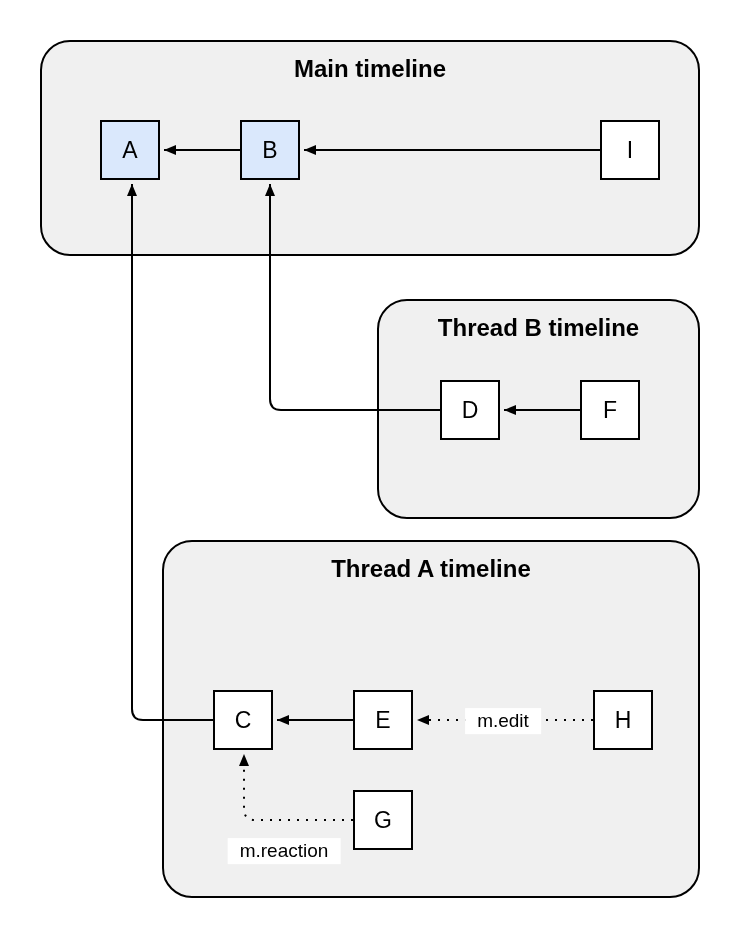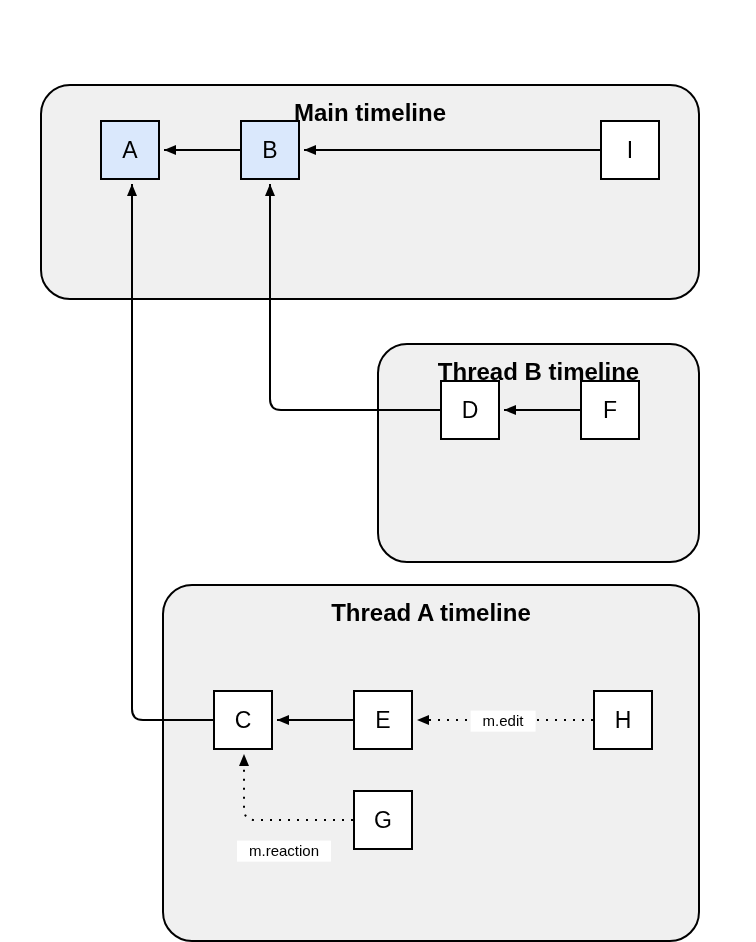--- a/index.html
+++ b/index.html
@@ -13,21 +13,20 @@
   body{width:756px;height:942px;overflow:hidden;
        font-family:"Liberation Sans", sans-serif;color:#000;}
   .diagram{position:relative;width:756px;height:942px;}
 
   .container{
     position:absolute;box-sizing:border-box;
     background:var(--container-fill);
     border:2px solid var(--stroke);
     border-radius:30px;
     z-index:1;
-    margin-top:44px;
   }
   #container-main{left:40px;top:40px;width:660px;height:216px;}
   #container-thread-b{left:377px;top:299px;width:323px;height:220px;}
   #container-thread-a{left:162px;top:540px;width:538px;height:358px;}
   .container-title{
     position:absolute;top:14px;left:0;right:0;
     text-align:center;font-weight:bold;font-size:24px;line-height:1.1;
   }
 
   svg.edges{
@@ -49,21 +48,21 @@
   #node-I{left:600px;top:120px;}
   #node-D{left:440px;top:380px;}
   #node-F{left:580px;top:380px;}
   #node-C{left:213px;top:690px;}
   #node-E{left:353px;top:690px;}
   #node-H{left:593px;top:690px;}
   #node-G{left:353px;top:790px;}
 
   .edge-label{
     position:absolute;z-index:4;background:#fff;
-    font-size:15px;line-height:1.25;padding:1px 12px;
+    font-size:19px;line-height:1.25;padding:1px 12px;
     transform:translate(-50%,-50%);white-space:nowrap;
   }
   #label-m-edit{left:503px;top:721px;}
   #label-m-reaction{left:284px;top:851px;}
 </style>
 </head>
 <body>
 
 <div class="diagram">
 

